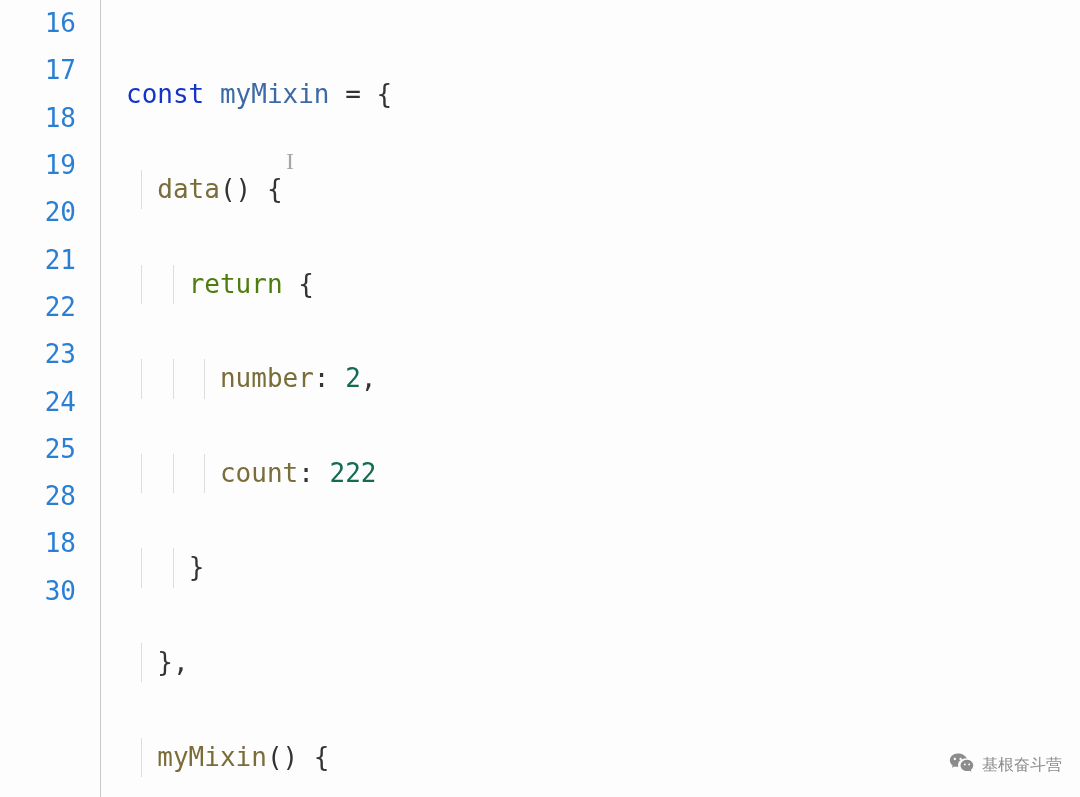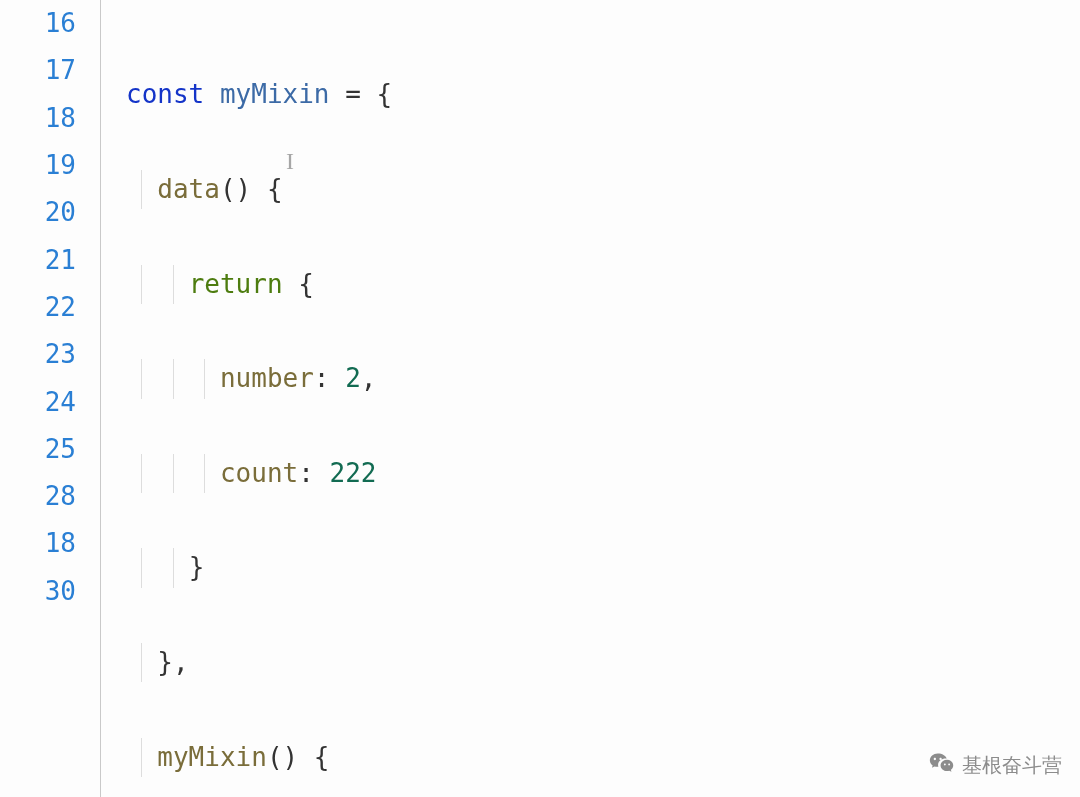--- a/index.html
+++ b/index.html
@@ -61,22 +61,22 @@
   .tok-return { color: #4d7c0f; }
   .tok-num    { color: #126b52; }
 
   .watermark {
     position: absolute;
     right: 18px;
     bottom: 14px;
     display: flex;
     align-items: flex-start;
     gap: 6px;
-    font-family: Liberation Serif, serif;
-    font-size: 20px;
+    font-family: Liberation Mono, monospace;
+    font-size: 16px;
     color: rgba(120,120,120,0.85);
     user-select: none;
   }
   .watermark svg { width: 28px; height: 20px; fill: rgba(120,120,120,0.85); }
   .text-caret {
     position: absolute;
     font-family: serif;
     color: rgba(80,80,80,0.5);
     font-size: 24px;
     pointer-events: none;

